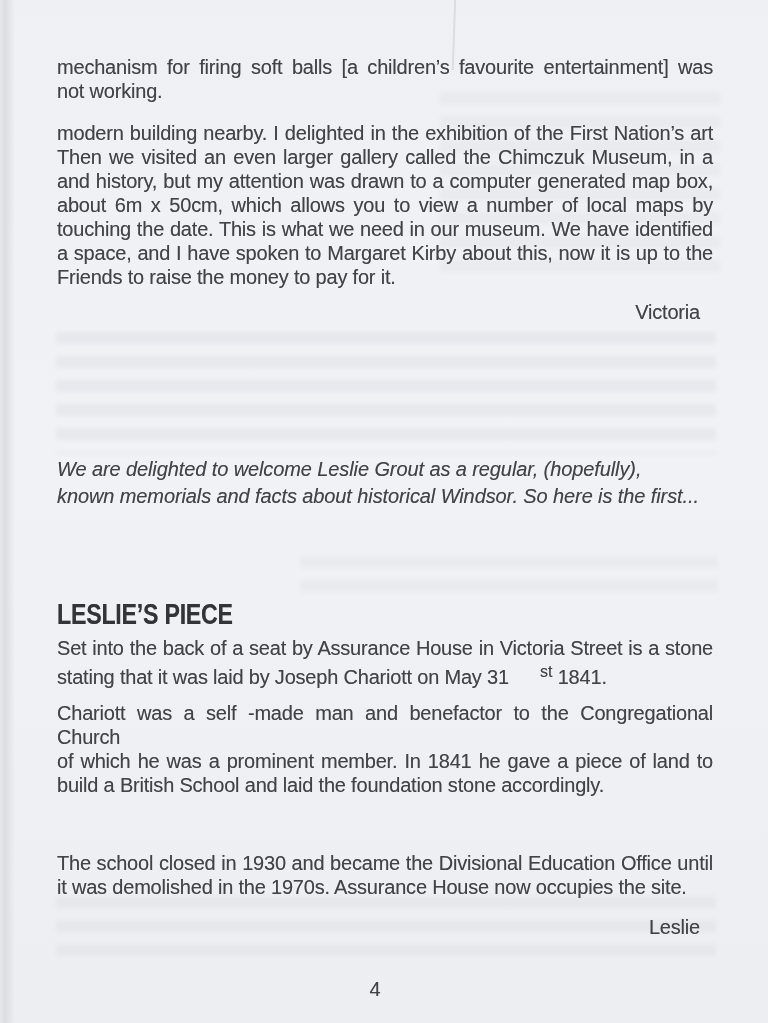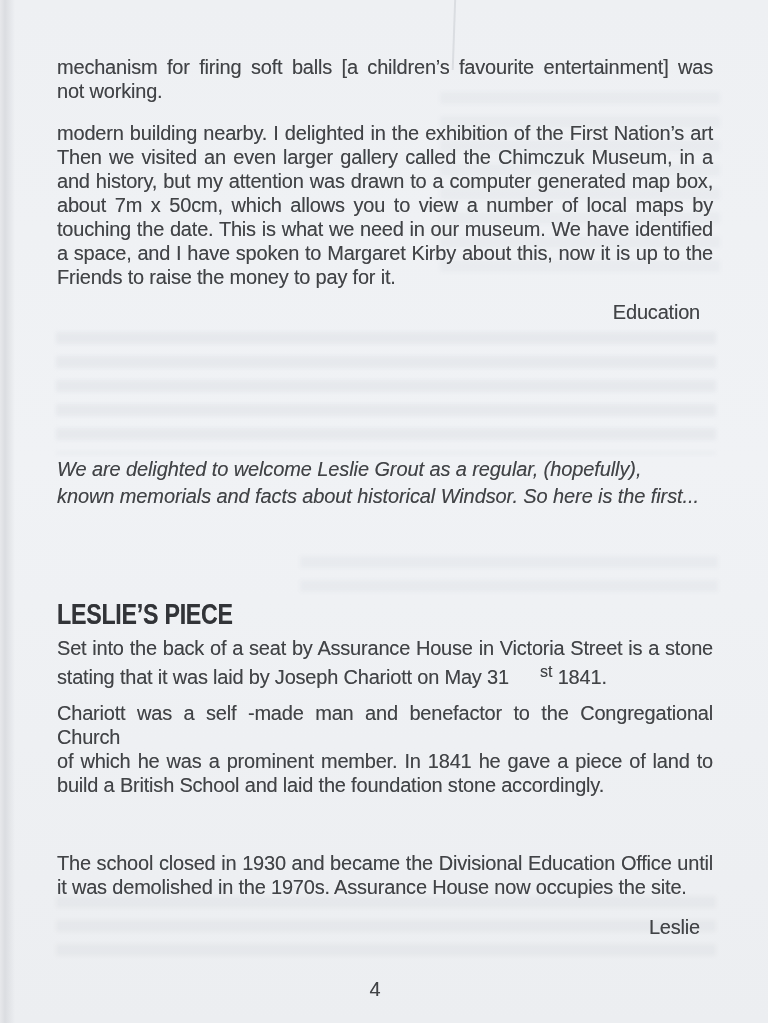--- a/index.html
+++ b/index.html
@@ -93,27 +93,27 @@
 
   <div class="para just b-p1">
     <span class="ln">mechanism for firing soft balls [a children’s favourite entertainment] was</span>
     <span class="ln">not working.</span>
   </div>
 
   <div class="para just b-p2">
     <span class="ln">modern building nearby. I delighted in the exhibition of the First Nation’s art</span>
     <span class="ln">Then we visited an even larger gallery called the Chimczuk Museum, in a</span>
     <span class="ln">and history, but my attention was drawn to a computer generated map box,</span>
-    <span class="ln">about 7m x 50cm, which allows you to view a number of local maps by</span>
+    <span class="ln">about 6m x 50cm, which allows you to view a number of local maps by</span>
     <span class="ln">touching the date. This is what we need in our museum. We have identified</span>
     <span class="ln">a space, and I have spoken to Margaret Kirby about this, now it is up to the</span>
     <span class="ln">Friends to raise the money to pay for it.</span>
   </div>
 
-  <div class="para sig b-sig1">Education</div>
+  <div class="para sig b-sig1">Victoria</div>
 
   <div class="para welcome b-welcome">
     <span class="ln">We are delighted to welcome Leslie Grout as a regular, (hopefully),</span>
     <span class="ln">known memorials and facts about historical Windsor. So here is the first...</span>
   </div>
 
   <div class="heading">LESLIE’S PIECE</div>
 
   <div class="para just b-lp1">
     <span class="ln">Set into the back of a seat by Assurance House in Victoria Street is a stone</span>

